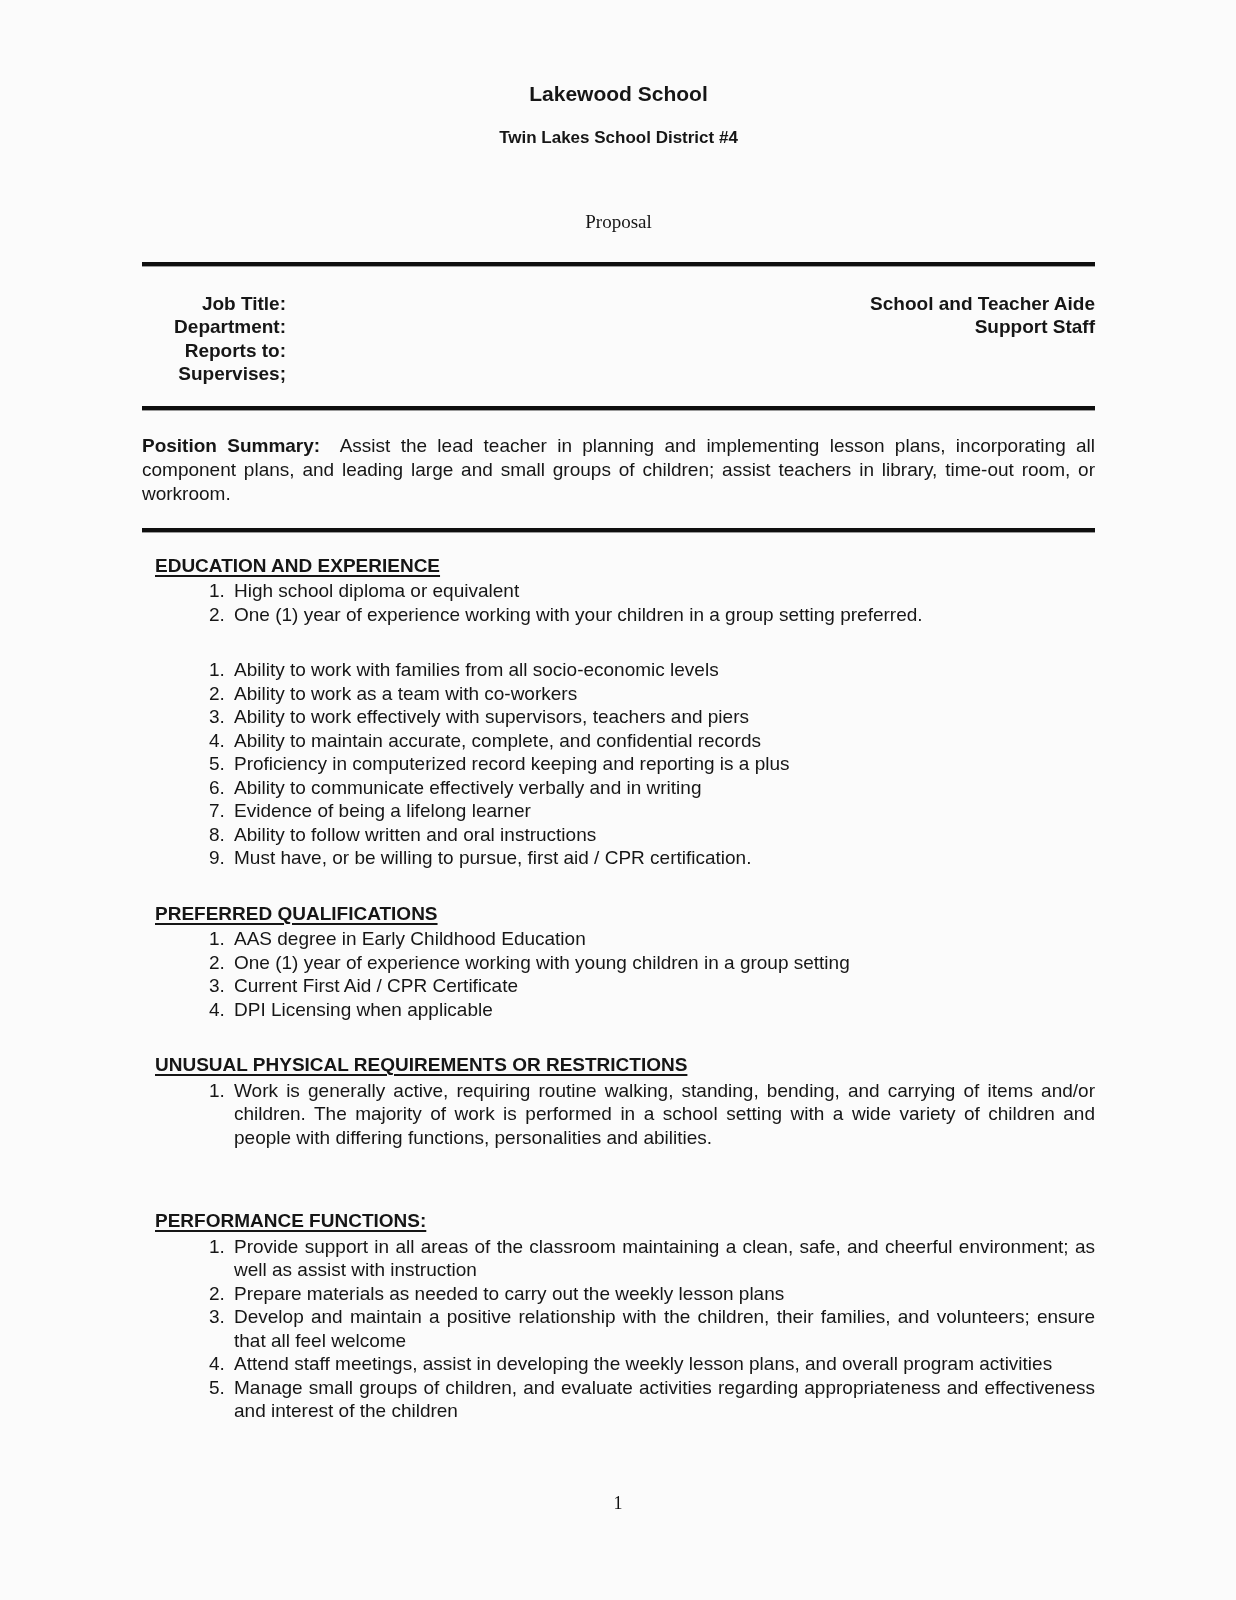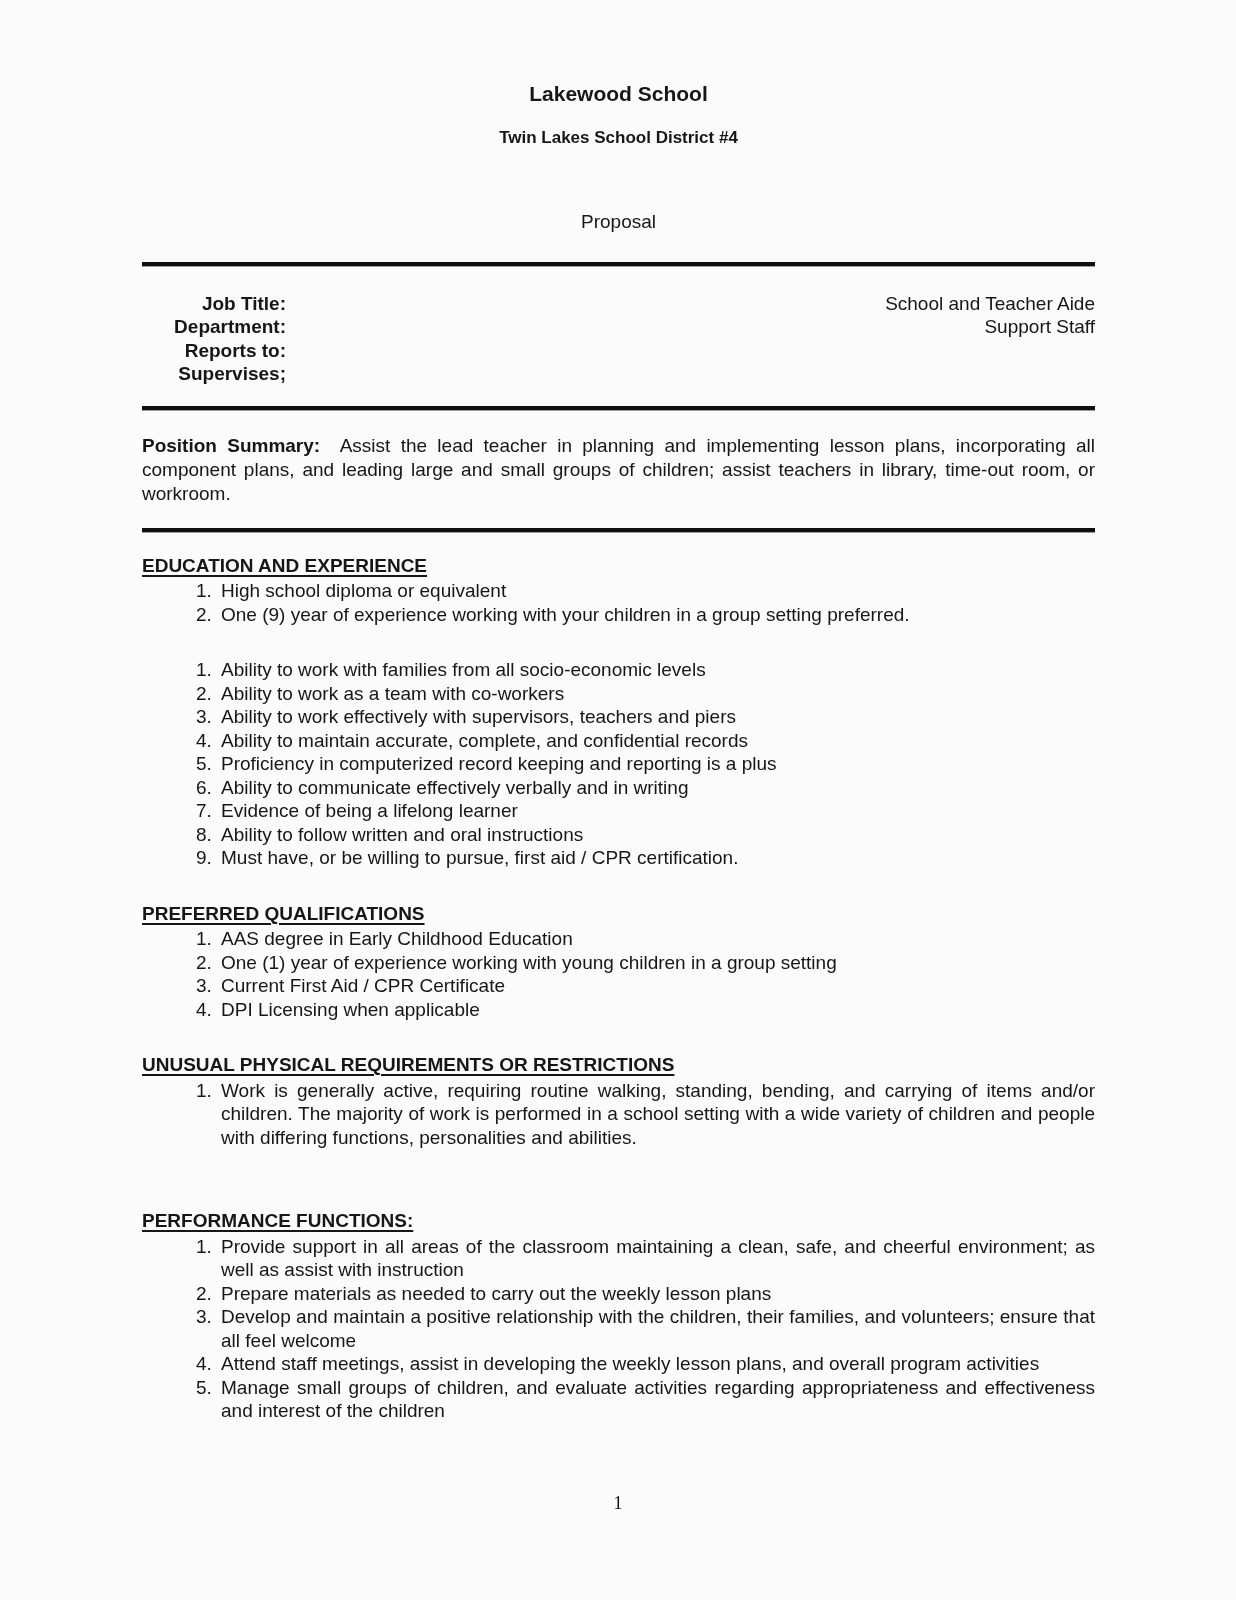--- a/index.html
+++ b/index.html
@@ -32,49 +32,50 @@
     text-align: center;
     font-weight: bold;
     font-size: 17px;
     line-height: 28px;
     margin: 4px;
   }
   .doc-type {
     text-align: center;
     font-size: 19px;
     margin-top: 58px;
+    font-family: Liberation Serif, serif;
   }
   .rule {
     height: 4px;
     background: #0f0f0f;
     border-bottom: 1px solid #9a9a9a;
     box-sizing: content-box;
   }
   .rule-1 { margin-top: 28px; }
   .rule-2 { margin-top: 20px; }
   .rule-3 { margin-top: 22px; }
   .job-block { margin-top: 25px; text-align: right; }
   .job-row { display: flex; line-height: 23.5px; }
   .job-label {
     width: 144px;
     flex: 0 0 144px;
     font-weight: bold;
   }
-  .job-value { flex: 1; }
+  .job-value { flex: 1; font-weight: bold; }
   .summary {
     margin-top: 23px;
     text-align: justify;
     line-height: 24px;
   }
   .summary-label { font-weight: bold; }
   .qualifications-label {
     margin-top: 26px;
     font-weight: bold;
   }
-  .section { margin-top: 32px; }
+  .section { margin-top: 32px; margin-left: 13px; }
   .section-first { margin-top: 21px; }
   .section-last { margin-top: 60px; }
   .section-heading {
     font-weight: bold;
     font-size: 19px;
     margin: 0 0 2px 0;
     text-decoration: underline;
     text-decoration-thickness: 2px;
     text-underline-offset: 3px;
     display: inline-block;
@@ -137,21 +138,21 @@
   <p class="summary"><span class="summary-label">Position Summary:</span>&nbsp; <span>Assist the lead teacher in planning and implementing lesson plans, incorporating all component plans, and leading large and small groups of children; assist teachers in library, time-out room, or workroom.</span></p>
 
   <div class="rule rule-3"></div>
 
 
   <div id="sections">
   <section class="section section-first">
     <h3 class="section-heading">EDUCATION AND EXPERIENCE</h3>
     <ol class="section-list">
           <li>High school diploma or equivalent</li>
-          <li>One (9) year of experience working with your children in a group setting preferred.</li>
+          <li>One (1) year of experience working with your children in a group setting preferred.</li>
         </ol>
   </section>
 
   <section class="section">
     <ol class="section-list">
           <li>Ability to work with families from all socio-economic levels</li>
           <li>Ability to work as a team with co-workers</li>
           <li>Ability to work effectively with supervisors, teachers and piers</li>
           <li>Ability to maintain accurate, complete, and confidential records</li>
           <li>Proficiency in computerized record keeping and reporting is a plus</li>

